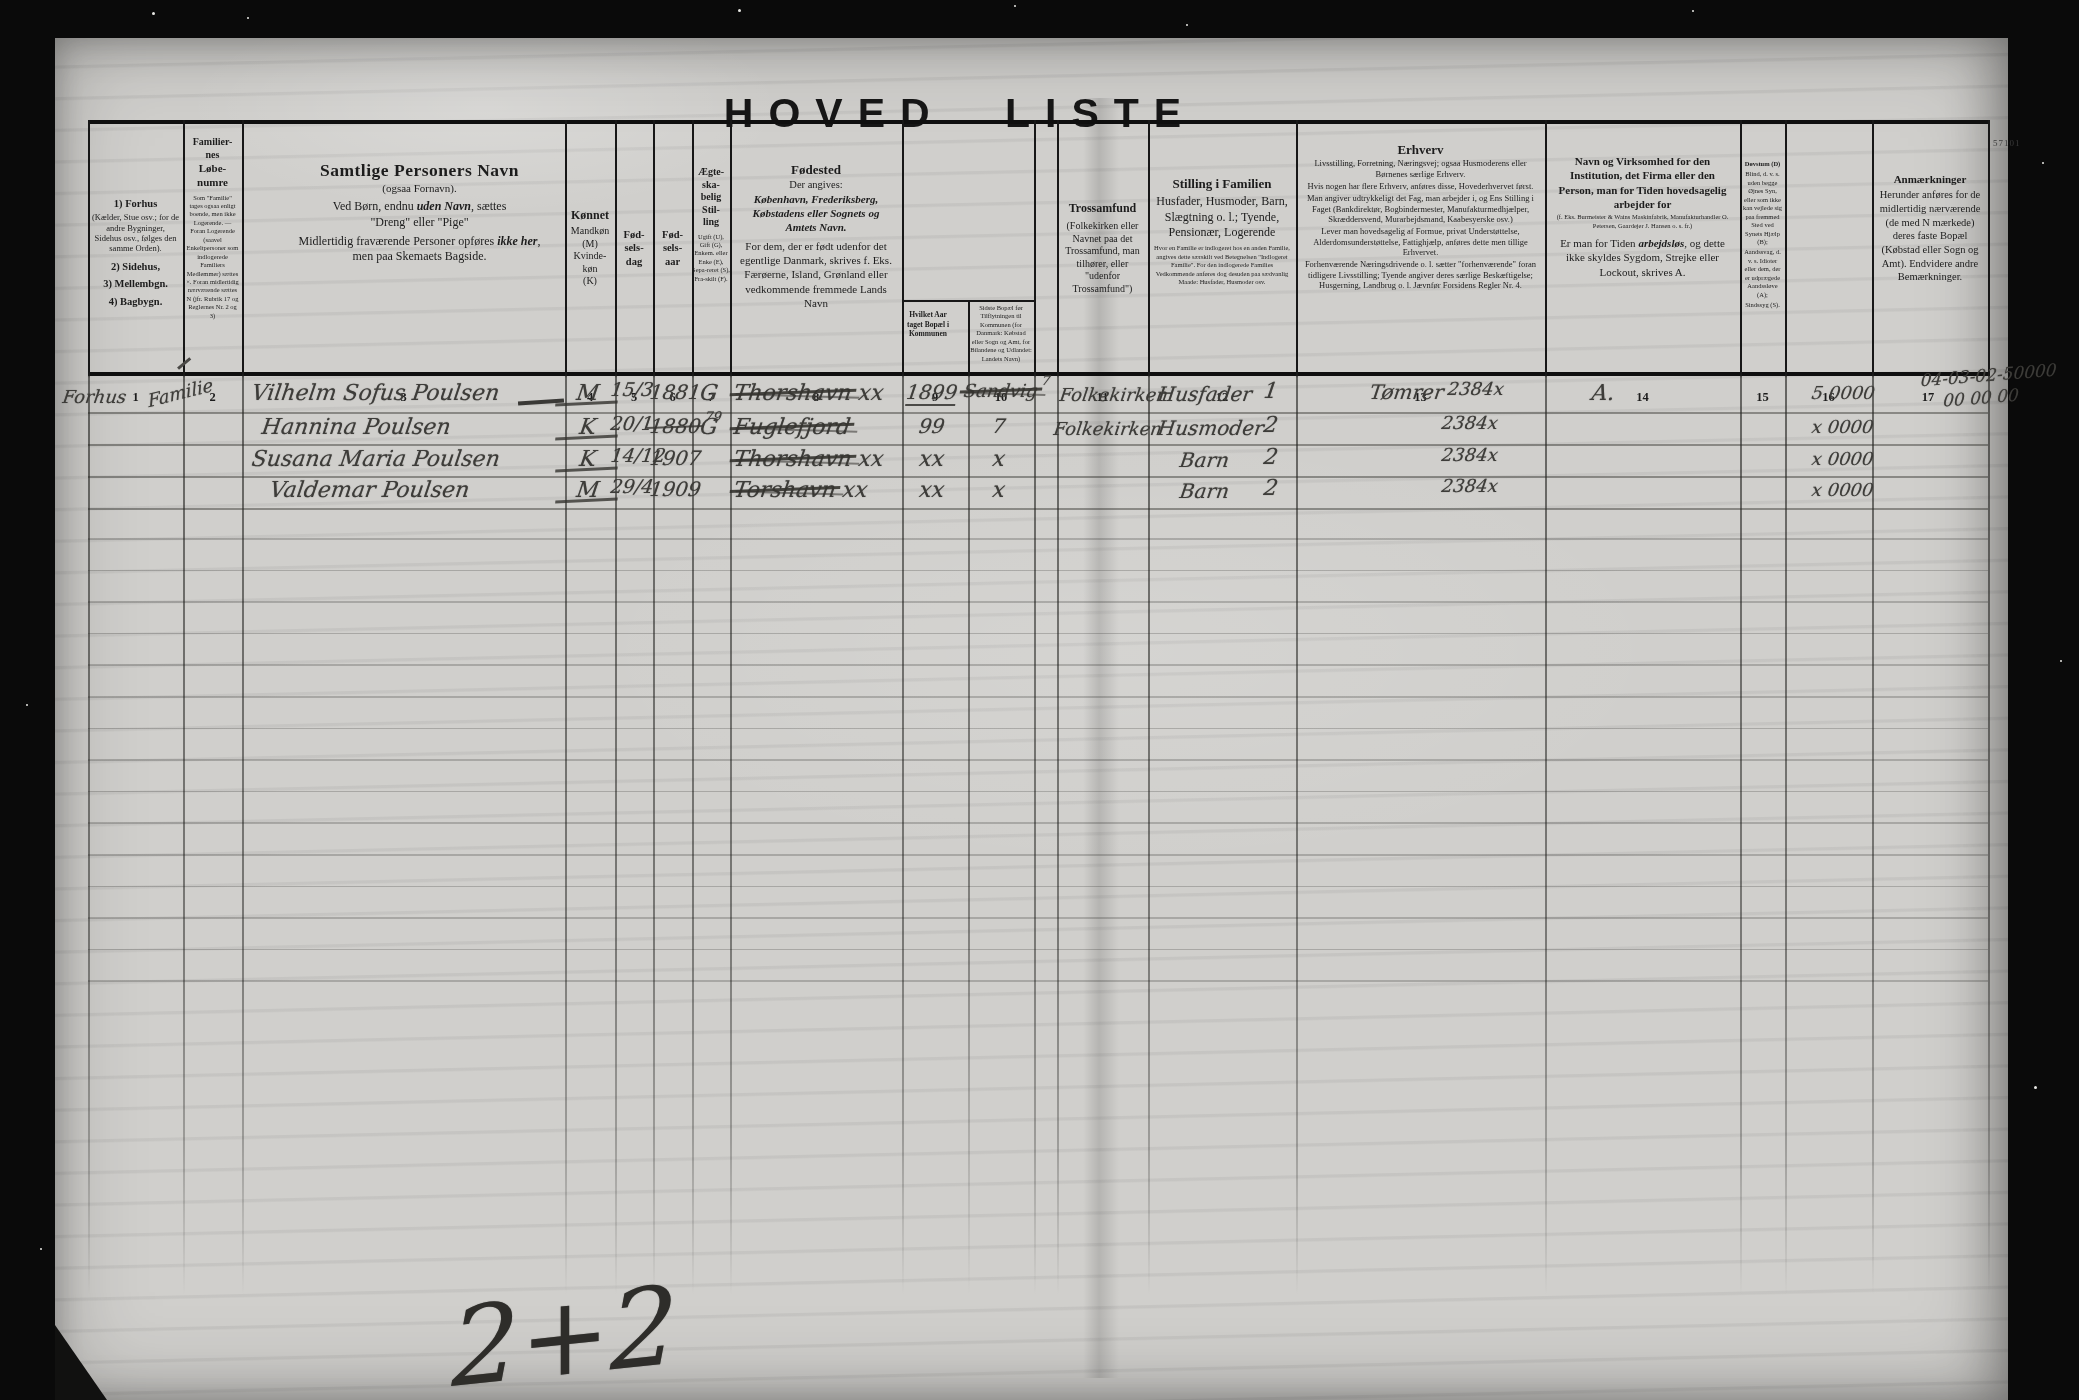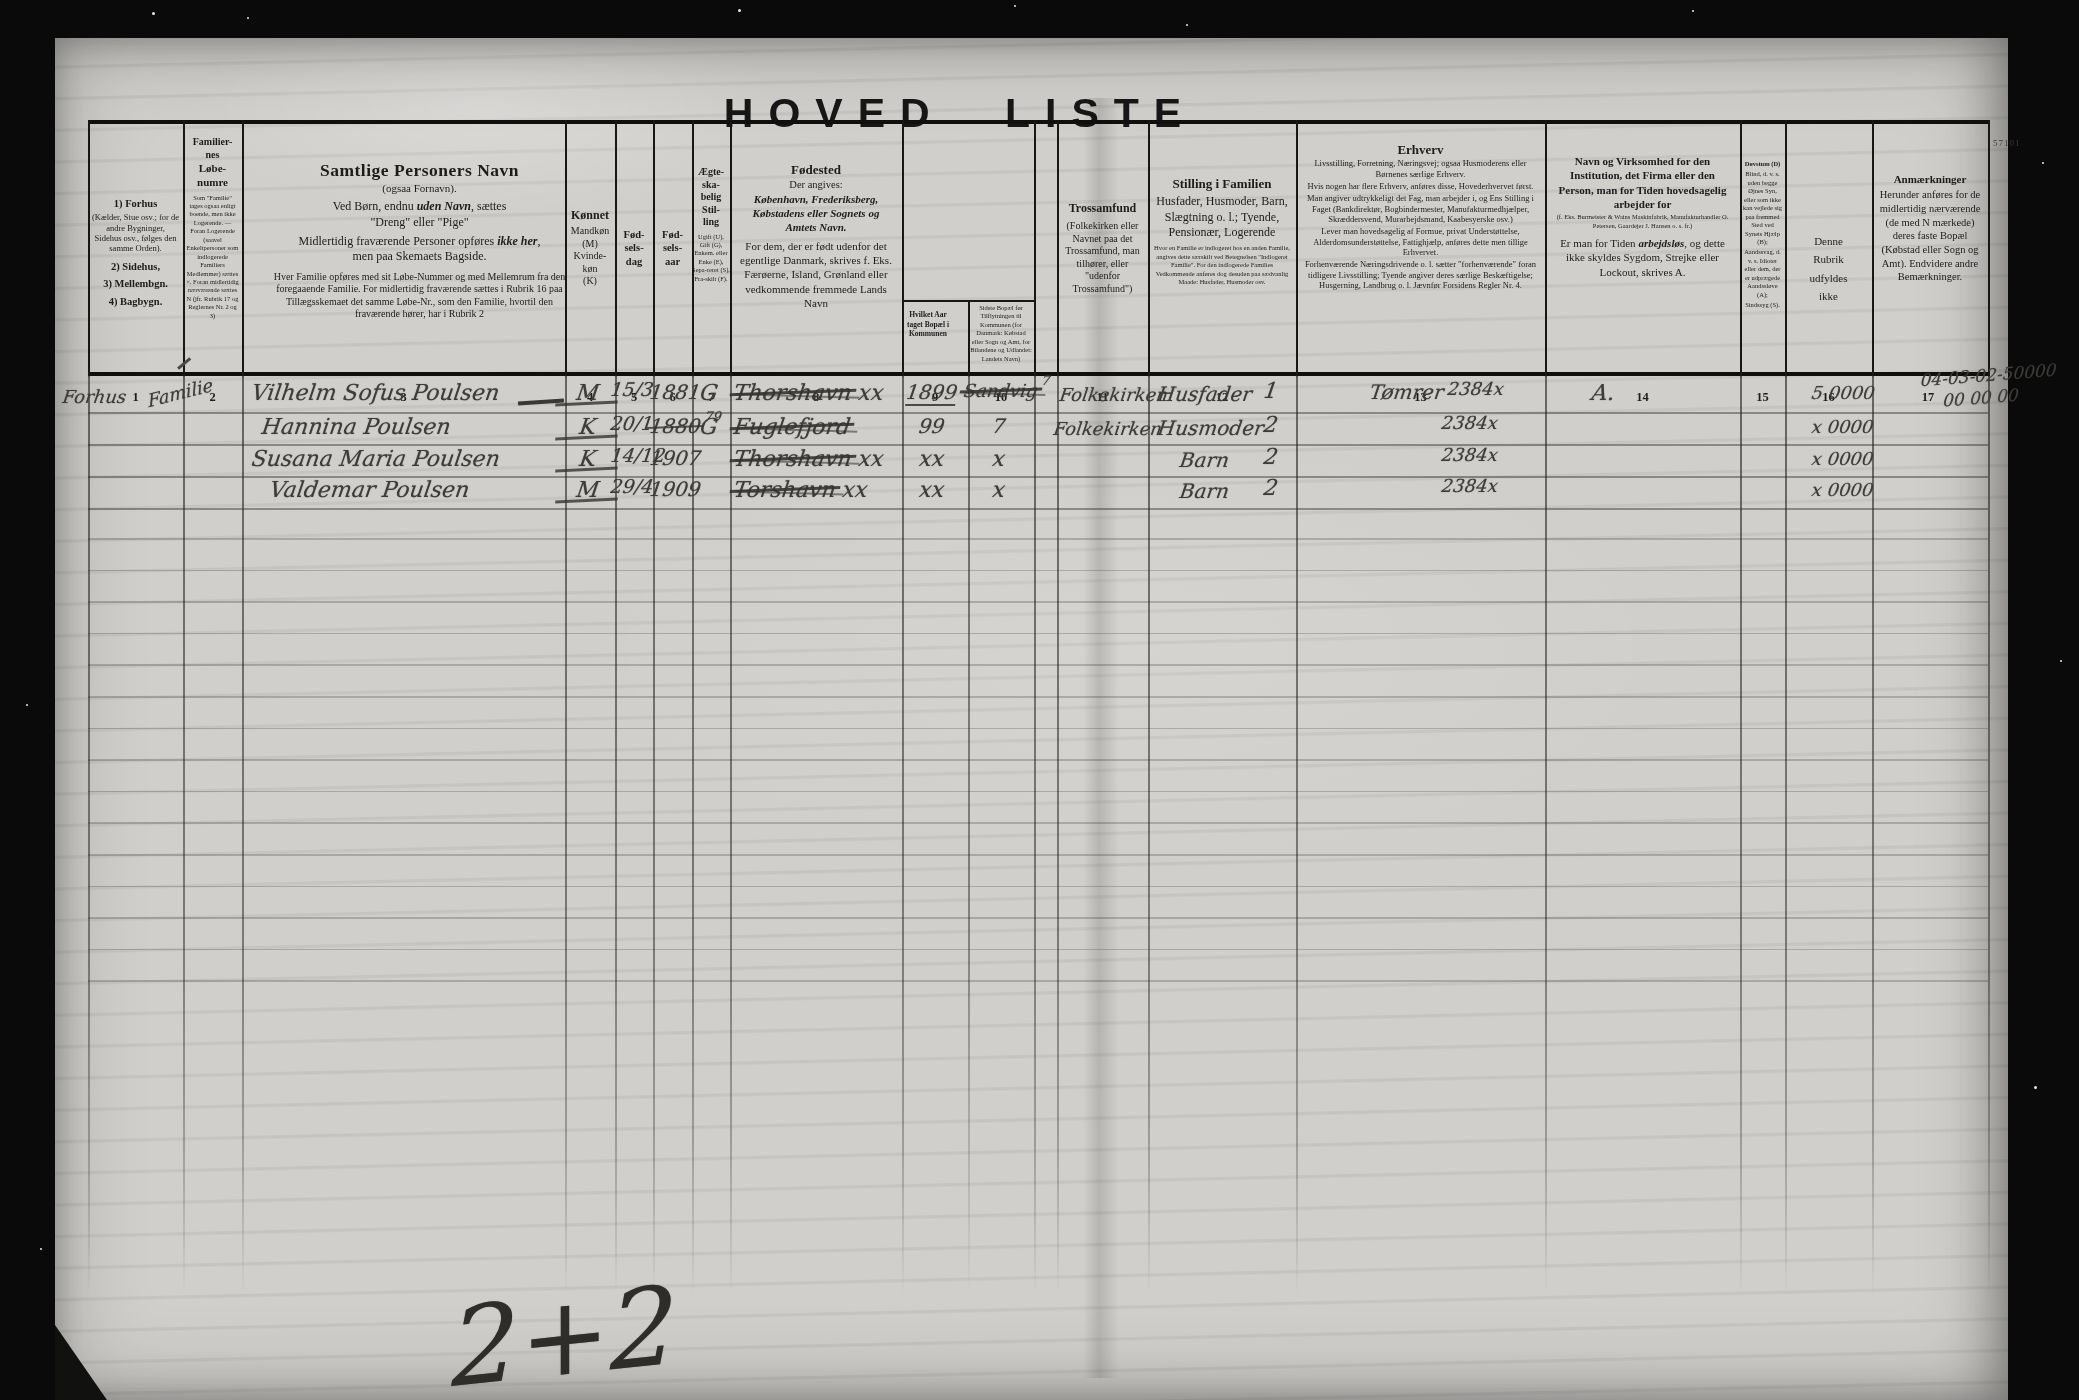--- a/index.html
+++ b/index.html
@@ -137,21 +137,20 @@
       <div class="s6 mt4">Som "Familie" tages ogsaa enligt boende, men ikke Logerende. — Foran Logerende (saavel Enkeltpersoner som indlogerede Familiers Medlemmer) sættes ×. Foran midlertidig nærværende sættes N (jfr. Rubrik 17 og Reglernes Nr. 2 og 3)</div>
     </div>
 
     <div class="hc" style="left:203px;width:323px;top:86px;height:248px;padding:36px 8px 0 8px">
       <div class="b s17">Samtlige Personers Navn</div>
       <div class="s11">(ogsaa Fornavn).</div>
       <div class="s12 mt4"><span>Ved Børn, endnu </span><span class="i b">uden Navn</span><span>, sættes</span></div>
       <div class="s12">"Dreng" eller "Pige"</div>
       <div class="s12 mt4"><span>Midlertidig fraværende Personer opføres </span><span class="i b">ikke her</span><span>,</span></div>
       <div class="s12">men paa Skemaets Bagside.</div>
-      <div class="s9 mt6">Hver Familie opføres med sit Løbe-Nummer og med Mellemrum fra den foregaaende Familie. For midlertidig fraværende sættes i Rubrik 16 paa Tillægsskemaet det samme Løbe-Nr., som den Familie, hvortil den fraværende hører, har i Rubrik 2</div>
     </div>
 
     <div class="hc flexc" style="left:510px;width:50px;top:86px;height:248px">
       <div class="b s12">Kønnet</div>
       <div class="s9 mt2">Mandkøn</div>
       <div class="s9">(M)</div>
       <div class="s9">Kvinde-</div>
       <div class="s9">køn</div>
       <div class="s9">(K)</div>
     </div>
@@ -217,26 +216,20 @@
       <div class="s11 mt6"><span>Er man for Tiden </span><span class="i b">arbejdsløs</span><span>, og dette ikke skyldes Sygdom, Strejke eller Lockout, skrives A.</span></div>
     </div>
 
     <div class="hc" style="left:1685px;width:45px;top:86px;height:248px;padding:36px 3px 0 3px">
       <div class="s6 b">Døvstum (D)</div>
       <div class="s6 mt2">Blind, d. v. s. uden begge Øjnes Syn, eller som ikke kan vejlede sig paa fremmed Sted ved Synets Hjælp (B);</div>
       <div class="s6 mt2">Aandssvag, d. v. s. Idioter eller dem, der er udprægede Aandssløve (A);</div>
       <div class="s6 mt2">Sindssyg (S).</div>
     </div>
 
-    <div class="hc" style="left:1730px;width:87px;top:86px;height:248px;padding-top:110px">
-      <div class="s11">Denne</div>
-      <div class="s11 mt4">Rubrik</div>
-      <div class="s11 mt4">udfyldes</div>
-      <div class="s11 mt4">ikke</div>
-    </div>
 
     <div class="hc" style="left:1817px;width:116px;top:86px;height:248px;padding:48px 7px 0 7px">
       <div class="b s11">Anmærkninger</div>
       <div class="s10 mt2">Herunder anføres for de midlertidig nærværende (de med N mærkede) deres faste Bopæl (Købstad eller Sogn og Amt). Endvidere andre Bemærkninger.</div>
     </div>
 
     <div class="cnum" style="left:33px;width:95px">1</div>
     <div class="cnum" style="left:128px;width:59px">2</div>
     <div class="cnum" style="left:187px;width:323px">3</div>
     <div class="cnum" style="left:510px;width:50px">4</div>

